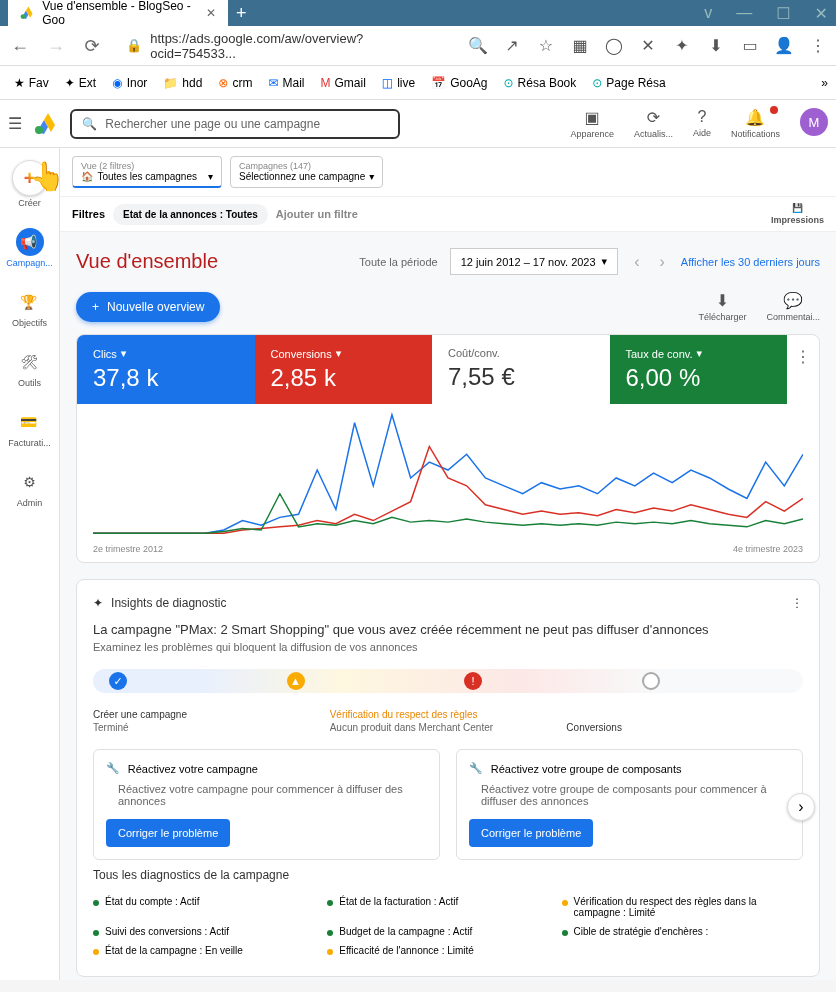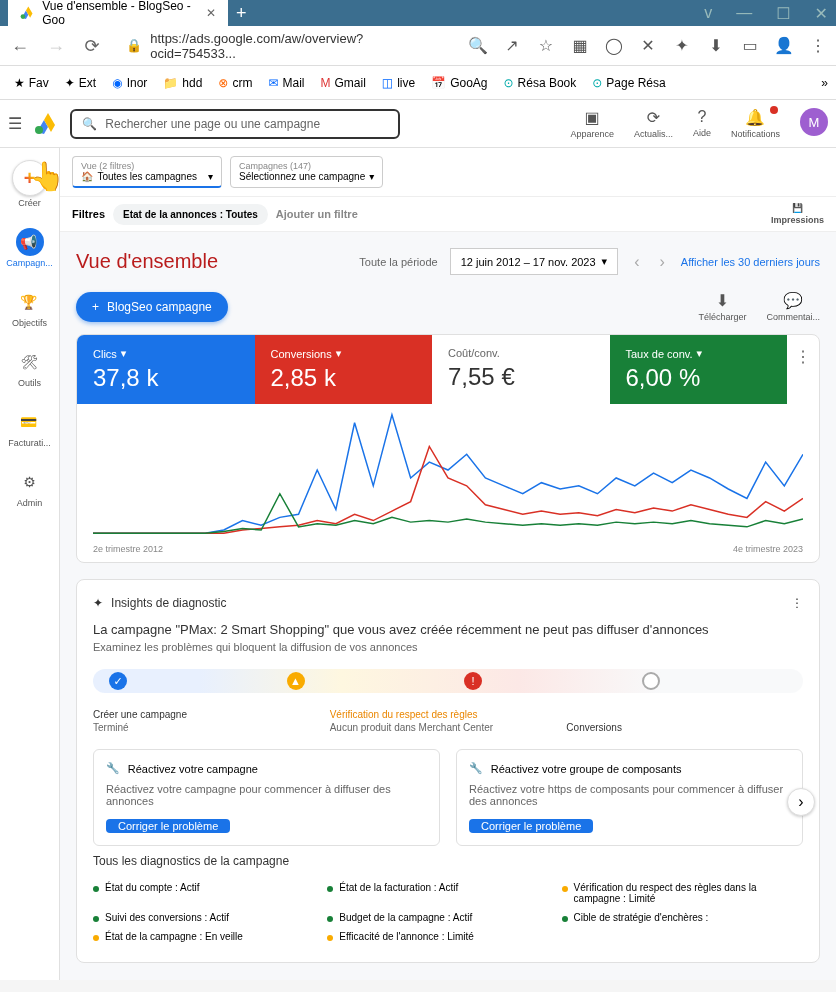--- a/index.html
+++ b/index.html
@@ -94,22 +94,22 @@
 .steps-row { display: flex; font-size: 10px; align-items: flex-end; }
 .step-col { flex: 1; padding-right: 8px; }
 .step-title { font-weight: 500; color: #333; }
 .step-col.warn .step-title { color: #ea8600; }
 .step-col.err .step-title { color: #d93025; }
 .step-sub { color: #666; margin-top: 2px; }
 
 .fix-cards { display: flex; gap: 16px; margin-top: 16px; position: relative; }
 .fix-card { flex: 1; border: 1px solid #e0e0e0; border-radius: 6px; padding: 12px; font-size: 11px; }
 .fix-head { display: flex; align-items: center; gap: 8px; font-weight: 500; }
-.fix-body { color: #666; margin: 8px 0 12px; }
-.fix-btn { background: #1a73e8; color: #fff; padding: 1px 12px; border-radius: 4px; display: inline-block; cursor: pointer; font-size: 11px; }
+.fix-body { color: #666; margin: 8px 12px 12px; }
+.fix-btn { background: #1a73e8; color: #fff; padding: 8px 12px; border-radius: 4px; display: inline-block; cursor: pointer; font-size: 11px; }
 .nav-circle { position: absolute; right: -12px; top: 40%; width: 28px; height: 28px; border-radius: 50%; background: #fff; border: 1px solid #ddd; display: flex; align-items: center; justify-content: center; cursor: pointer; box-shadow: 0 1px 3px rgba(0,0,0,0.2); }
 
 .diag-title { font-size: 12px; margin-top: 8px; color: #333; }
 .diag-grid { display: flex; flex-wrap: wrap; margin-top: 10px; font-size: 10px; }
 .diag-item { width: 33%; padding: 4px 0; display: flex; align-items: flex-start; gap: 6px; }
 .dot { width: 6px; height: 6px; border-radius: 50%; margin-top: 4px; flex-shrink: 0; }
 .dot.green { background: #188038; }
 .dot.yellow { background: #f9ab00; }
 </style>
 </head>
@@ -306,21 +306,21 @@
         <span>▾</span>
       </div>
       <span class="arrow-btn">‹</span>
       <span class="arrow-btn">›</span>
       <span class="link-blue">Afficher les 30 derniers jours</span>
     </div>
 
     <div class="action-row">
       <div class="new-camp">
         <span>+</span>
-        <span>BlogSeo campagne</span>
+        <span>Nouvelle overview</span>
       </div>
       <div class="action-right">
         <div class="header-item">
             <span class="hi-icon">⬇</span>
             <span>Télécharger</span>
           </div>
         <div class="header-item">
             <span class="hi-icon">💬</span>
             <span>Commentai...</span>
           </div>
@@ -416,21 +416,21 @@
               <span>Réactivez votre campagne</span>
             </div>
           <div class="fix-body">Réactivez votre campagne pour commencer à diffuser des annonces</div>
           <div class="fix-btn">Corriger le problème</div>
         </div>
         <div class="fix-card">
           <div class="fix-head">
               <span style="color:#d93025">🔧</span>
               <span>Réactivez votre groupe de composants</span>
             </div>
-          <div class="fix-body">Réactivez votre https de composants pour commencer à diffuser des annonces</div>
+          <div class="fix-body">Réactivez votre groupe de composants pour commencer à diffuser des annonces</div>
           <div class="fix-btn">Corriger le problème</div>
         </div>
         <div class="nav-circle">›</div>
       </div>
 
       <div class="diag-title">Tous les diagnostics de la campagne</div>
       <div class="diag-grid" id="diag-grid">
           <div class="diag-item">
             <span class="dot green"></span>
             <span>État du compte : Actif</span>

